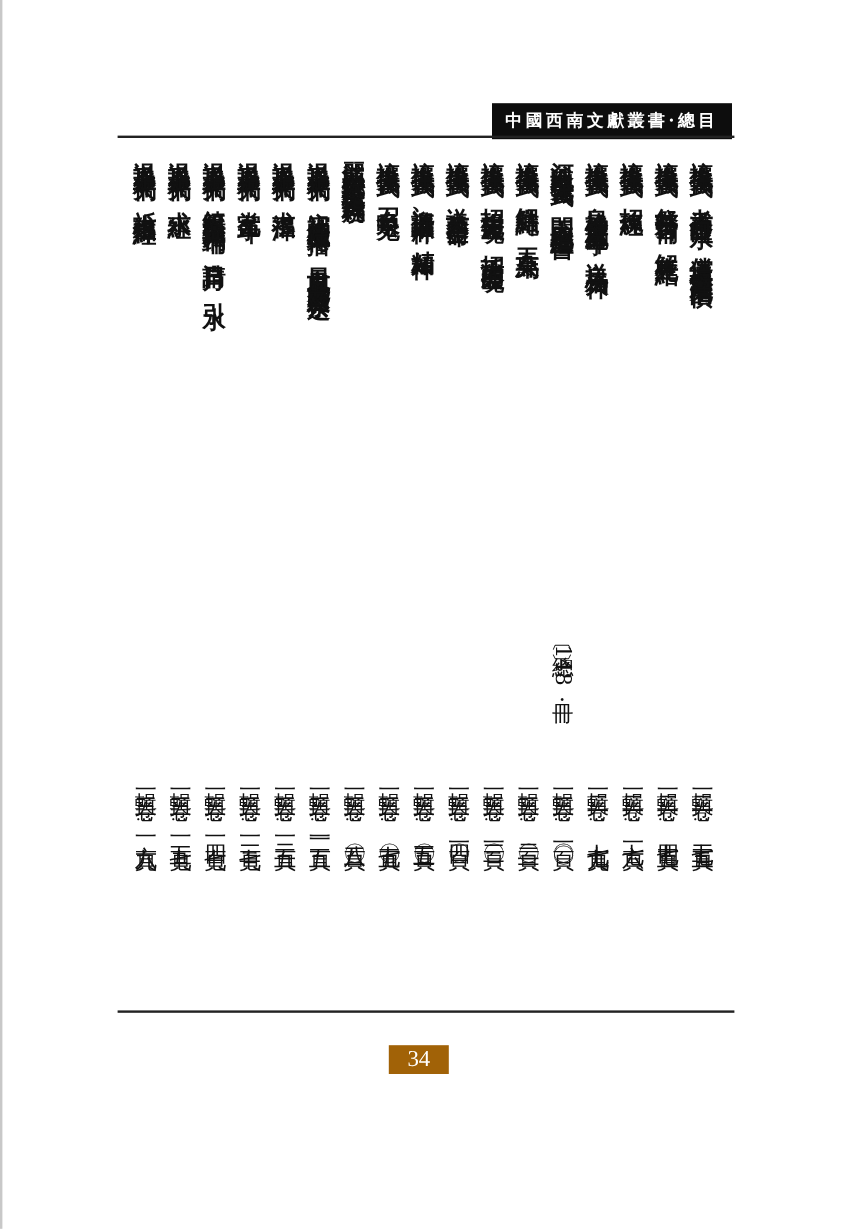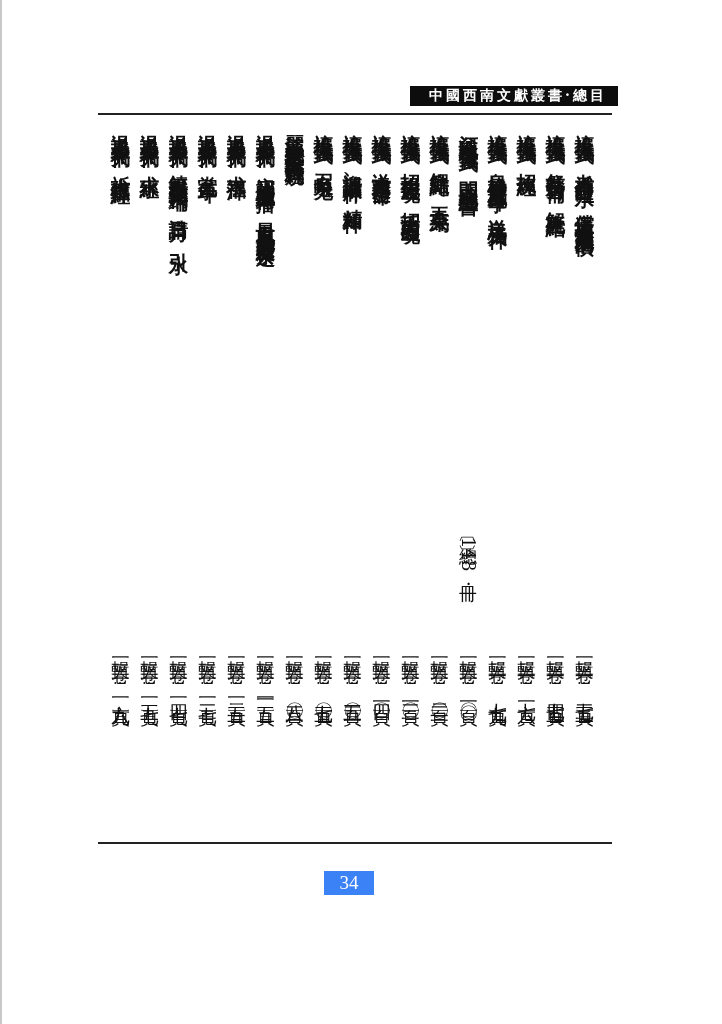--- a/index.html
+++ b/index.html
@@ -1,40 +1,40 @@
 <!DOCTYPE html>
 <html><head>
 <meta charset="utf-8">
 <style>
   html, body { margin:0; padding:0; background:#ffffff; }
   body { width:722px; height:1024px; position:relative; overflow:hidden;
          font-family:"DejaVu Serif", serif; color:#111; }
   .page-edge { position:absolute; left:0; top:0; width:2px; height:1024px; background:#c8c8c8; }
-  .header-bar { position:absolute; left:410px; top:86px; width:200px; height:20px;
+  .header-bar { position:absolute; left:410px; top:86px; width:200px; height:30px;
                 background:#0d0d0d; color:#fff; display:flex; align-items:center; justify-content:center;
-                font-family:"DejaVu Serif", serif; font-weight:bold; font-size:14px; letter-spacing:3px;padding-left:8px; }
+                font-family:"DejaVu Serif", serif; font-weight:bold; font-size:14px; letter-spacing:3px; }
   .rule-top { position:absolute; left:98px; top:113px; width:514px; height:2px; background:#222; }
   .rule-bottom { position:absolute; left:98px; top:842px; width:514px; height:2px; background:#222; }
   .entries { position:absolute; left:0; top:0; width:722px; height:1024px; }
   .col { position:absolute; top:119px; width:26px; }
   .title-col { position:absolute; top:0; left:0; width:26px;
                writing-mode:vertical-rl; text-orientation:upright;
                font-family:"DejaVu Sans", sans-serif; font-weight:bold; font-size:19.5px;
                line-height:26px; letter-spacing:2.6px; white-space:nowrap; }
   .vol-col { position:absolute; left:0; width:26px;
              writing-mode:vertical-rl; text-orientation:upright;
              font-family:"DejaVu Serif", serif; font-size:18.5px; line-height:26px;
              letter-spacing:2.2px; white-space:nowrap; }
   .vol-col .dots { letter-spacing:0.5px; font-size:14px; }
   .series-note { position:absolute; left:0; width:26px; writing-mode:vertical-rl;
                  text-orientation:upright; font-family:"DejaVu Serif", serif; font-size:18px;
                  line-height:26px; letter-spacing:2px; white-space:nowrap; }
   .series-note .num { text-orientation:sideways; letter-spacing:0; }
   .page-num { position:absolute; left:324px; top:871px; width:50px; height:24px;
-              background:#3b82f6; color:#fff; font-family:"Liberation Serif", serif;
+              background:#a16207; color:#fff; font-family:"Liberation Serif", serif;
               font-size:19px; display:flex; align-items:center; justify-content:center; }
 </style>
 </head>
 <body>
 
 <div class="page-edge"></div>
 
 <div class="header-bar">
   <span>中國西南文獻叢書·總目</span>
 </div>

